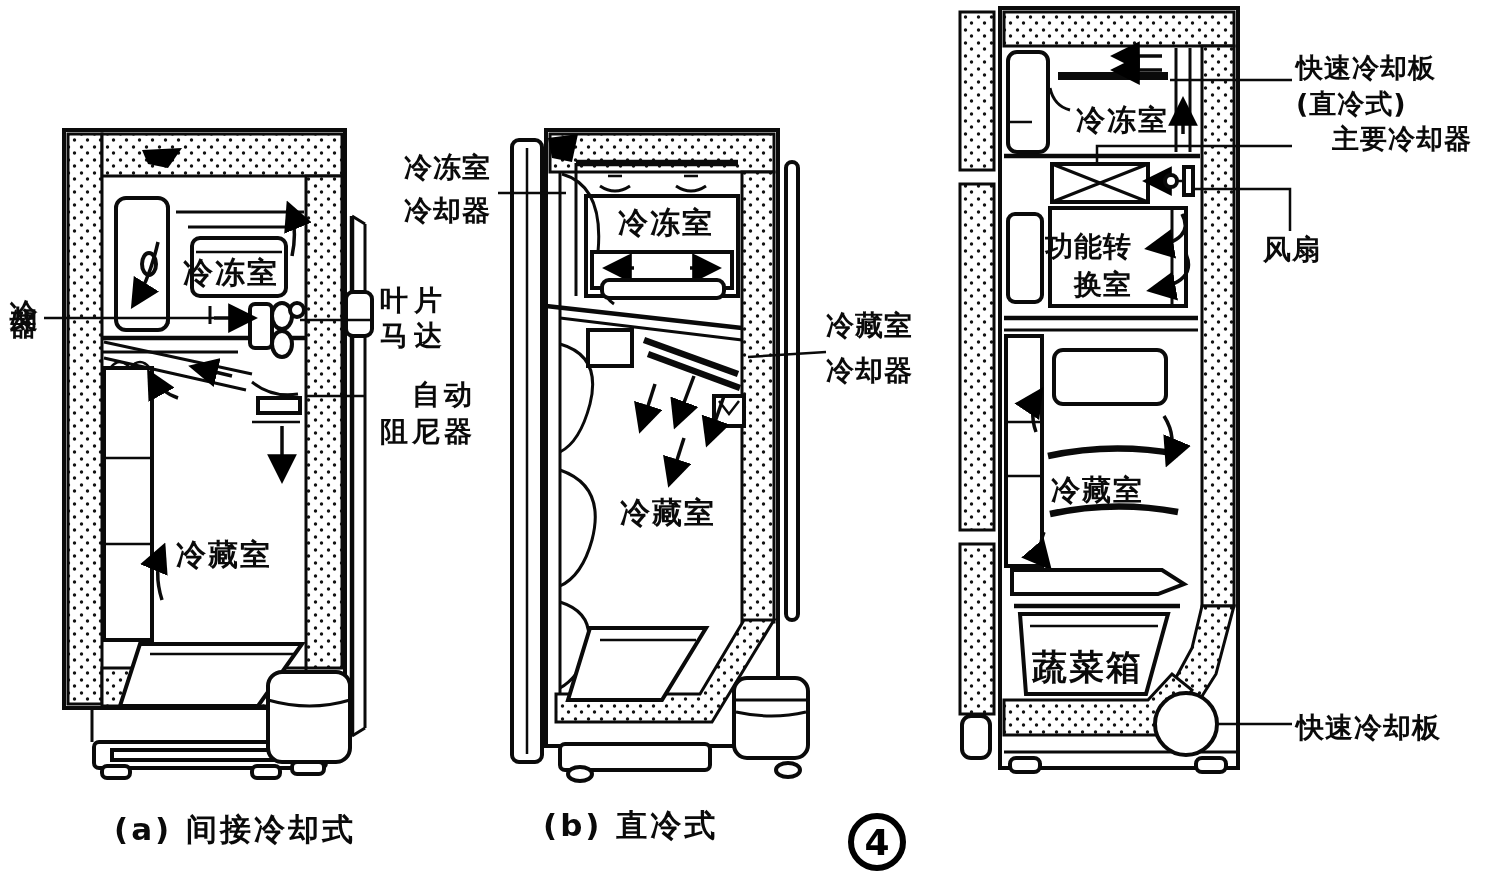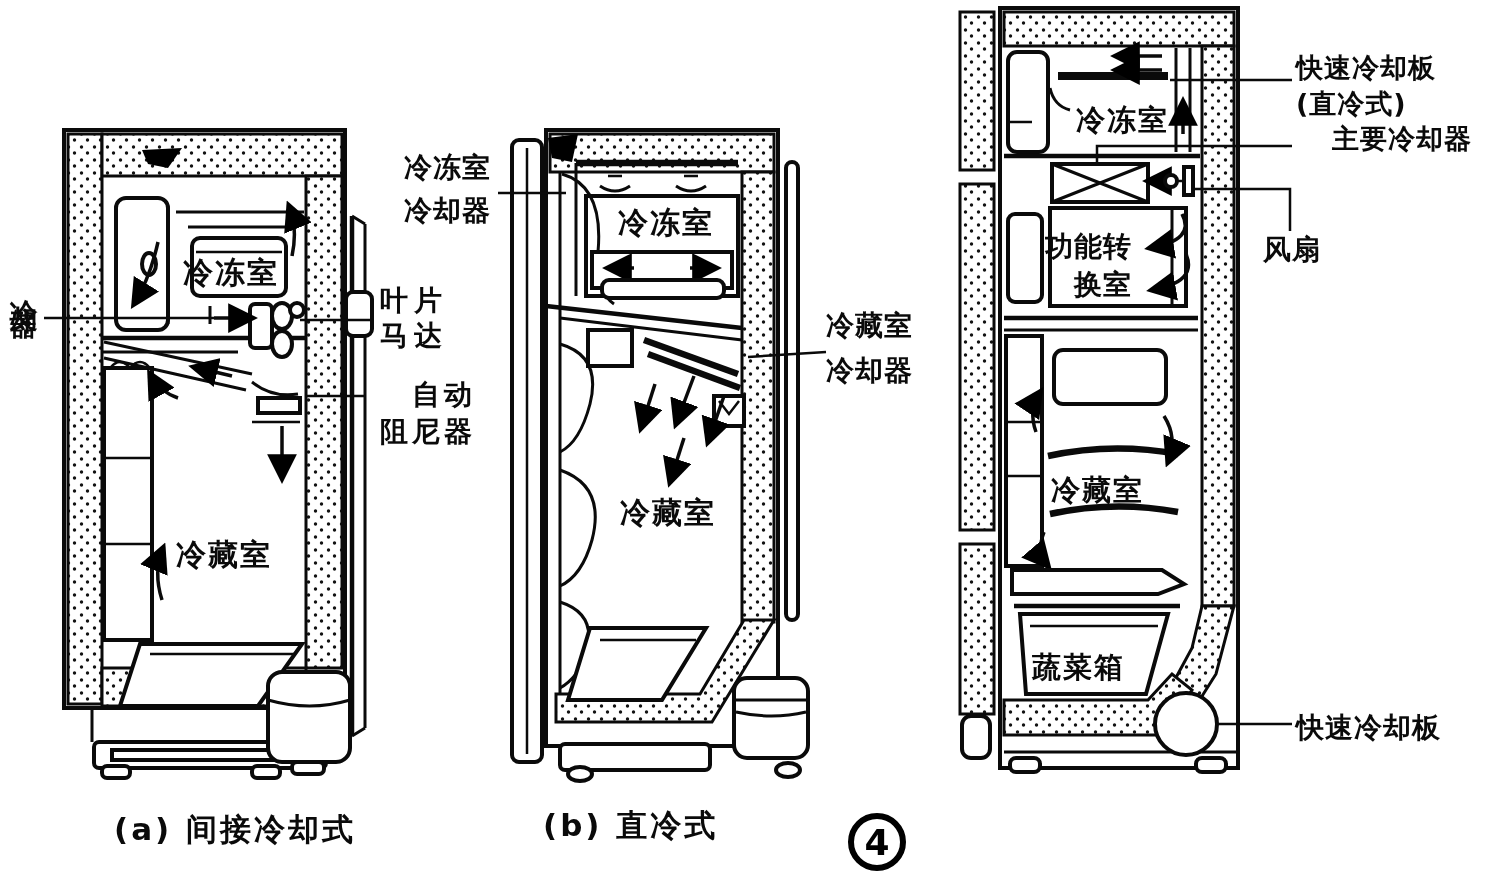--- a/index.html
+++ b/index.html
@@ -289,20 +289,20 @@
 
   <div class="lbl inlbl" style="left:1076px;top:103px;font-size:29px;">冷冻室</div>
 
   <div class="lbl center" style="left:1032px;top:228px;width:100px;line-height:38px;font-size:28px;">
     <span class="line">功能转</span>
     <span class="line">换室</span>
   </div>
 
   <div class="lbl inlbl" style="left:1051px;top:473px;font-size:29px;">冷藏室</div>
 
-  <div class="lbl inlbl" style="left:1032px;top:650px;font-size:29px;">蔬菜箱</div>
+  <div class="lbl inlbl" style="left:1032px;top:650px;font-size:35px;">蔬菜箱</div>
 
 
   <div class="fignum" style="left:848px;top:813px;">
     <span>4</span>
   </div>
 
 </div>
 
 </body></html>

